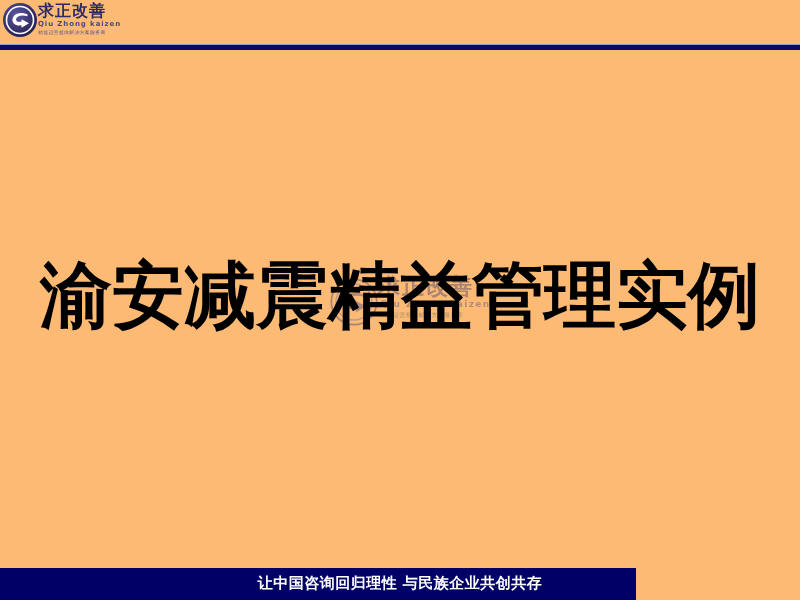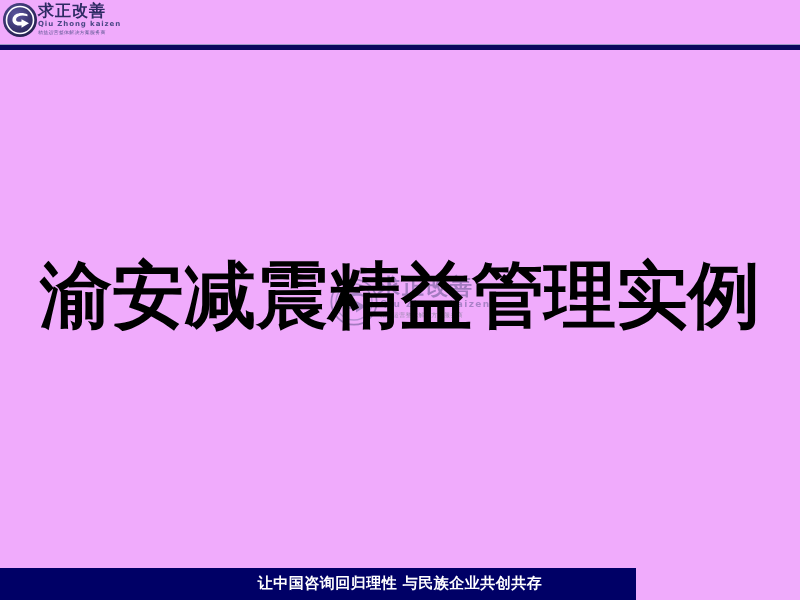--- a/index.html
+++ b/index.html
@@ -11,21 +11,21 @@
     width: 800px;
     height: 600px;
     overflow: hidden;
     font-family: "DejaVu Sans", "Liberation Sans", sans-serif;
   }
 
   #slide {
     position: relative;
     width: 800px;
     height: 600px;
-    background: #f0abfc;
+    background: #fdba74;
     overflow: hidden;
   }
 
   
   #header {
     position: absolute;
     left: 0;
     top: 0;
     width: 800px;
     height: 45px;

